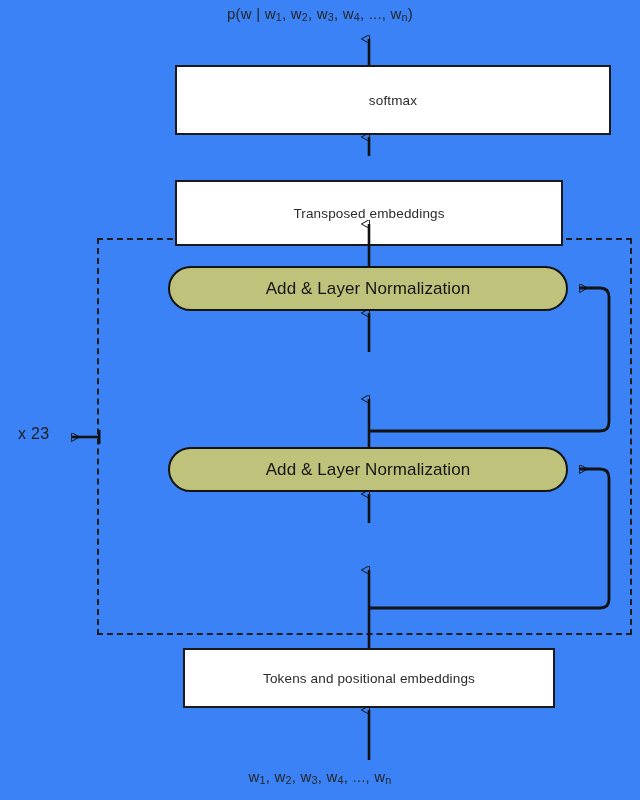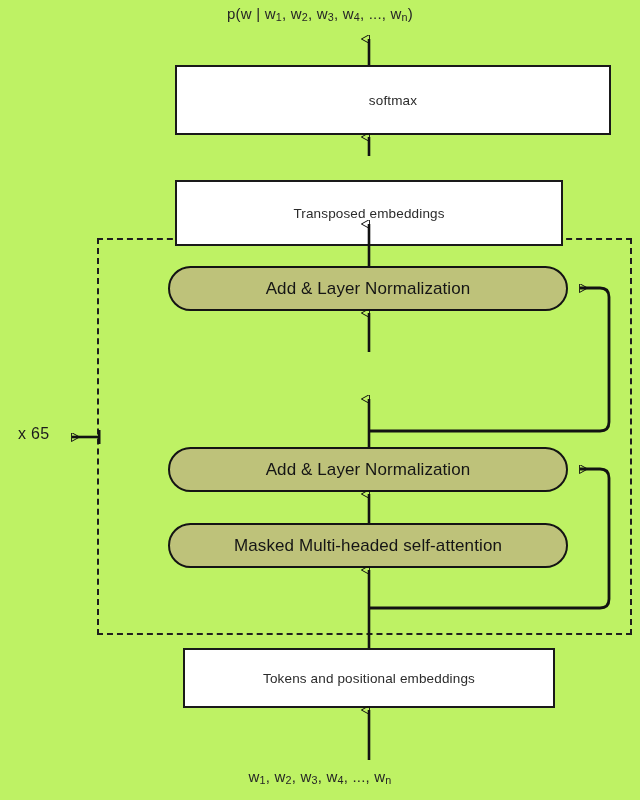--- a/index.html
+++ b/index.html
@@ -8,21 +8,21 @@
     background: #ffffff;
   }
   body {
     font-family: "Liberation Sans", sans-serif;
     color: #1a1a1a;
   }
   #canvas {
     position: relative;
     width: 640px;
     height: 800px;
-    background: #bef264;
+    background: #3b82f6;
     overflow: hidden;
   }
   .node {
     position: absolute;
     box-sizing: border-box;
     display: flex;
     align-items: center;
     justify-content: center;
     text-align: center;
   }
@@ -82,44 +82,41 @@
 </style>
 </head>
 <body>
 
 <div id="canvas">
 
   <div class="io-label" style="top:5px;">
     <span>p(w&nbsp;|&nbsp;w<sub>1</sub>, w<sub>2</sub>, w<sub>3</sub>, w<sub>4</sub>, ..., w<sub>n</sub>)</span>
   </div>
 
-  <div class="repeat-label" style="left:18px; top:425px;">x 65</div>
+  <div class="repeat-label" style="left:18px; top:425px;">x 23</div>
 
   <div class="dashed-box" style="left:97px; top:238px; width:535px; height:397px;"></div>
 
   <div class="node box-node" style="left:175px; top:65px; width:436px; height:70px;">
     <span>softmax</span>
   </div>
 
   <div class="node box-node" style="left:175px; top:156px; width:388px; height:66px;margin-top:24px;">
     <span>Transposed embeddings</span>
   </div>
 
   <div class="node pill-node" style="left:168px; top:266px; width:400px; height:45px;">
     <span>Add &amp; Layer Normalization</span>
   </div>
 
 
   <div class="node pill-node" style="left:168px; top:447px; width:400px; height:45px;">
     <span>Add &amp; Layer Normalization</span>
   </div>
 
-  <div class="node pill-node" style="left:168px; top:523px; width:400px; height:45px;">
-    <span>Masked Multi-headed self-attention</span>
-  </div>
 
   <div class="node box-node" style="left:183px; top:648px; width:372px; height:60px;">
     <span>Tokens and positional embeddings</span>
   </div>
 
   <div class="io-label" style="top:768px;">
     <span>w<sub>1</sub>, w<sub>2</sub>, w<sub>3</sub>, w<sub>4</sub>, ..., w<sub>n</sub></span>
   </div>
 
   <svg class="wires" viewBox="0 0 640 800">

